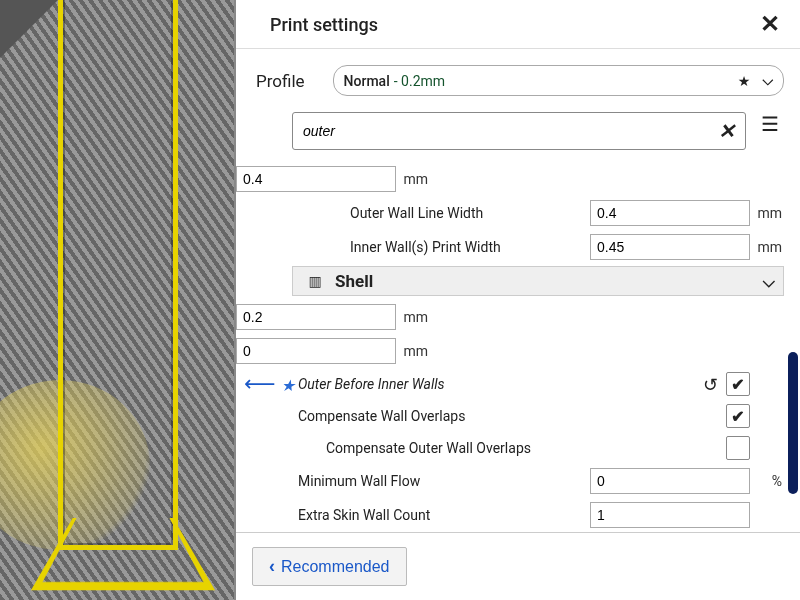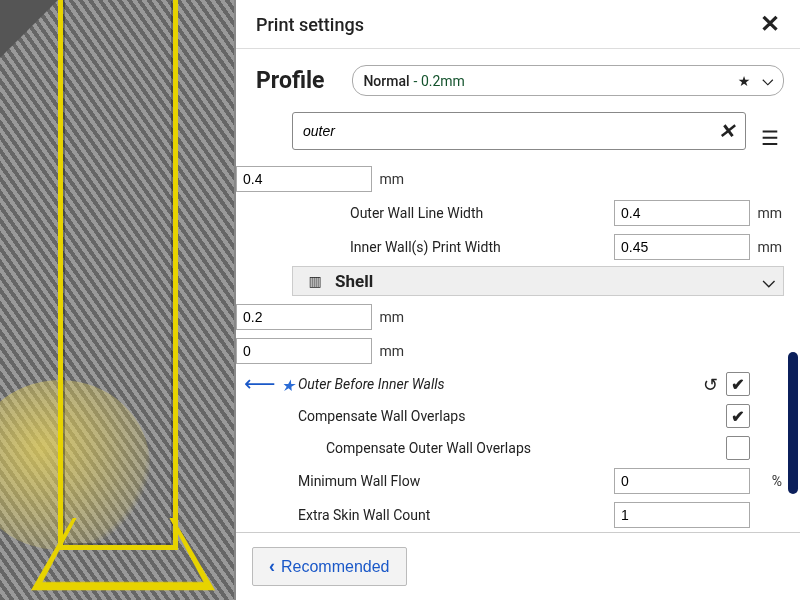--- a/index.html
+++ b/index.html
@@ -1,40 +1,40 @@
 <!DOCTYPE html>
 <html><head>
 <meta charset="utf-8">
 <style>
 * { box-sizing: border-box; margin: 0; padding: 0; }
 body { font-family: -apple-system, "Segoe UI", Roboto, sans-serif; font-size: 14px; color: #222; background: #fff; width: 800px; height: 600px; overflow: hidden; display: flex; }
 .preview { width: 236px; height: 600px; background: #bbb; position: relative; border-right: 2px solid #888; overflow: hidden; }
 .panel { flex: 1; display: flex; flex-direction: column; background: #fff; }
-.panel-header { display: flex; align-items: center; padding: 10px 16px 10px 20px; border-bottom: 1px solid #ddd; }
+.panel-header { display: flex; align-items: center; padding: 10px 16px 10px 34px; border-bottom: 1px solid #ddd; }
 .panel-header h1 { font-size: 18px; font-weight: 500; flex: 1; }
 .close-x { font-size: 24px; font-weight: bold; cursor: pointer; padding: 0 4px; }
 .profile-row { display: flex; align-items: center; padding: 16px 16px 12px 20px; gap: 28px; }
-.profile-label { font-size: 23px; font-weight: 700; }
+.profile-label { font-size: 17px; font-weight: 400; }
 .profile-select { flex: 1; border: 1px solid #aaa; border-radius: 14px; padding: 6px 10px; display: flex; align-items: center; gap: 4px; cursor: pointer; }
 .profile-main { font-weight: 500; }
 .profile-sub { color: #14532d; }
 .spacer { flex: 1; }
-.search-row { display: flex; align-items: flex-end; padding: 4px 16px 12px 56px; gap: 10px; }
+.search-row { display: flex; align-items: flex-start; padding: 4px 16px 12px 56px; gap: 10px; }
 .search-box { flex: 1; border: 1px solid #888; border-radius: 3px; padding: 6px 10px; display: flex; align-items: center; font-style: italic; }
 .search-box input { border: none; outline: none; flex: 1; font-style: italic; font-size: 14px; }
 .search-clear { font-size: 20px; font-weight: bold; cursor: pointer; }
 .hamburger { width: 28px; text-align: center; font-size: 20px; cursor: pointer; }
 .settings-body { flex: 1; overflow: hidden; position: relative; }
 .settings-list { padding: 0 16px 0 0; }
 .setting-row { display: flex; align-items: center; padding: 4px 0 4px 0; min-height: 30px; }
 .setting-label { flex: 1; padding-left: 62px; font-size: 14px; }
 .indent-1 { padding-left: 90px; }
 .indent-2 { padding-left: 114px; }
 .italic { font-style: italic; }
-.value-input { width: 136px; border: 1px solid #aaa; padding: 4px 6px; font-size: 14px; }
+.value-input { width: 160px; border: 1px solid #aaa; padding: 4px 6px; font-size: 14px; }
 .unit { width: 34px; text-align: right; color: #333; font-size: 14px; padding-right: 2px; }
 .checkbox { width: 24px; height: 24px; border: 1px solid #888; border-radius: 2px; display: flex; align-items: center; justify-content: center; margin-left: 2px; }
 .check-mark { font-size: 16px; font-weight: bold; }
 .section-header { display: flex; align-items: center; background: #efefef; border: 1px solid #ccc; margin: 2px 0 4px 56px; padding: 4px 8px; cursor: pointer; }
 .section-header .icon-box { width: 28px; text-align: center; }
 .section-header .title { font-size: 17px; font-weight: 700; flex: 1; padding-left: 6px; }
 .section-header .chev { font-size: 16px; font-weight: bold; }
 .star { color: #2b6cd6; font-size: 16px; width: 20px; text-align: center; position: absolute; margin-left: -20px; }
 .reset { font-size: 18px; margin-right: 6px; cursor: pointer; }
 .scrollbar-thumb { position: absolute; right: 2px; top: 190px; width: 10px; height: 142px; background: #0b1f5b; border-radius: 5px; }

